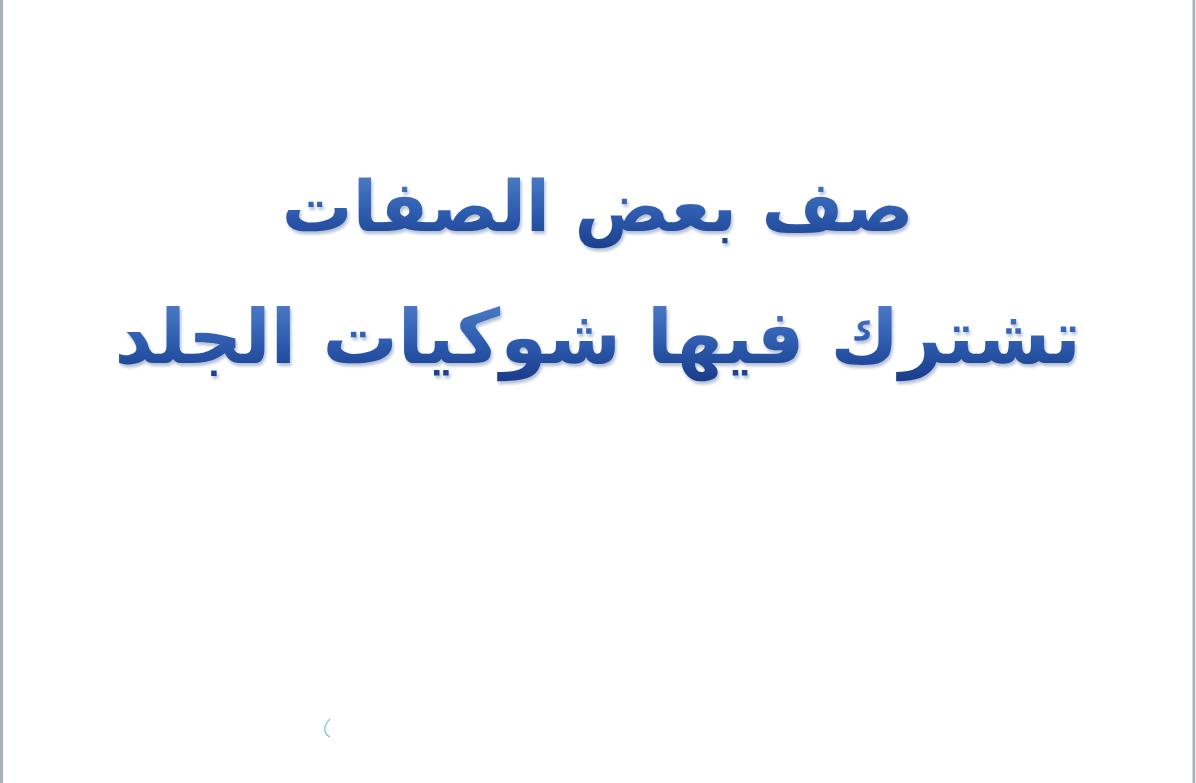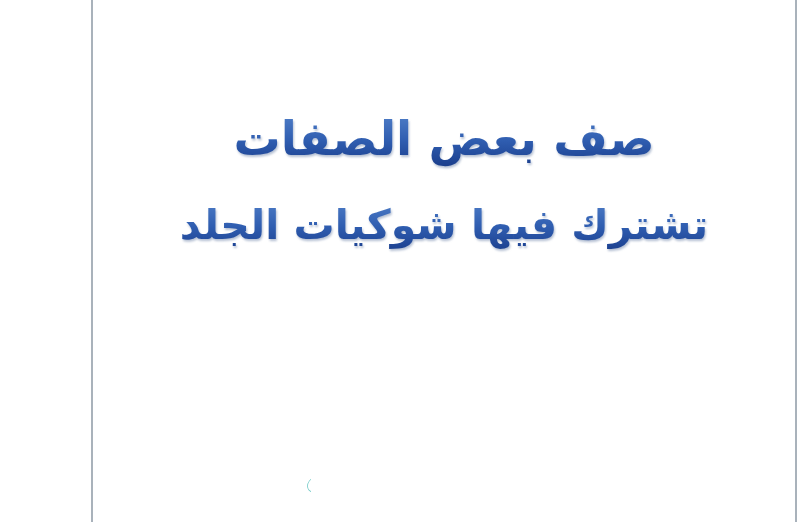--- a/index.html
+++ b/index.html
@@ -10,21 +10,21 @@
   body {
     width: 797px;
     height: 522px;
     background: #ffffff;
     font-family: "DejaVu Sans", "Liberation Sans", sans-serif;
     overflow: hidden;
   }
 
   #slide {
     position: relative;
-    width: 706px;
+    width: 797px;
     height: 522px;
     background: #ffffff;
     box-sizing: border-box;
     border-left: 2px solid #a9b2bb;
     border-right: 2px solid #a9b2bb;
     overflow: hidden;
   }
 
   
   #question-block {
@@ -61,21 +61,21 @@
         #16306f 100%);
     -webkit-background-clip: text;
     background-clip: text;
     -webkit-text-fill-color: transparent;
 
     filter: drop-shadow(1px 2px 1px rgba(120,140,175,0.55));
   }
 
   .q-line.line1 { font-size: 47px; }
   .q-line.line2 { font-size: 45px; }
-  .q-line.line3 { font-size: 41px; }
+  .q-line.line3 { font-size: 50px; }
 
   
   #brand-logo {
     position: absolute;
     left: 8px;
     bottom: 8px;
     width: 210px;
     height: 86px;
     direction: rtl;
   }

